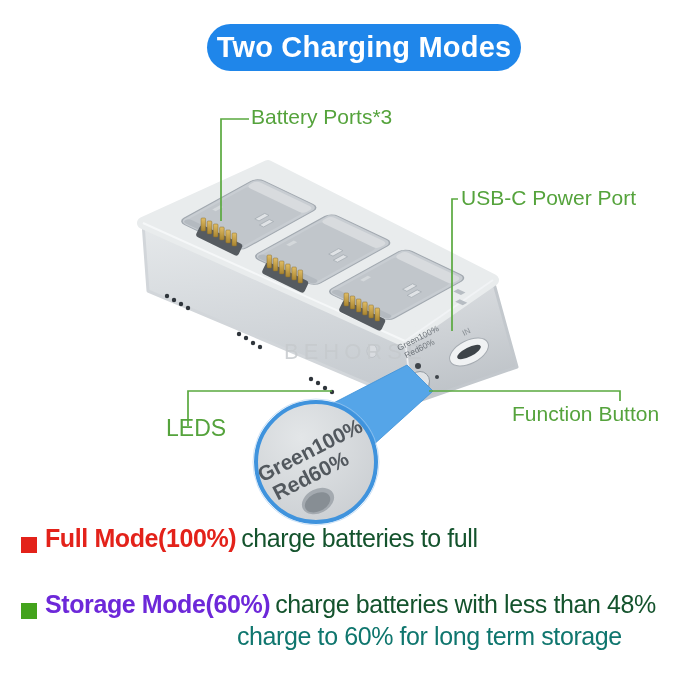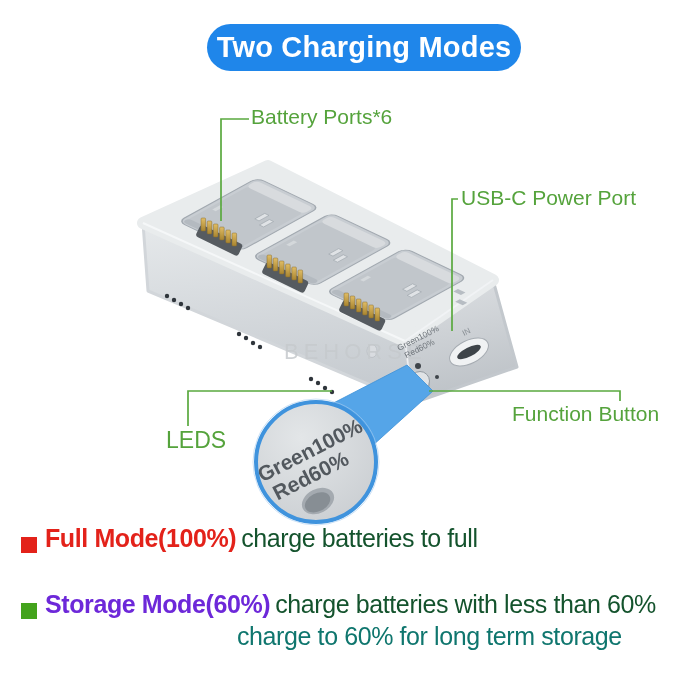--- a/index.html
+++ b/index.html
@@ -14,21 +14,21 @@
     font-size:29px;font-weight:bold;text-align:center;line-height:47px;
     letter-spacing:0.2px;
   }
   
   .callout-label{
     position:absolute;color:#55a33c;font-size:21px;white-space:nowrap;
   }
   .lbl-battery{left:251px;top:105px;}
   .lbl-usb{left:461px;top:186px;}
   .lbl-function{left:512px;top:402px;}
-  .lbl-leds{left:166px;top:427px;font-size:23px;}
+  .lbl-leds{left:166px;top:415px;font-size:23px;}
   
   .device-svg{position:absolute;left:0;top:0;}
   
   .mode-row{position:absolute;display:flex;align-items:flex-end;white-space:nowrap;}
   .row-full{left:21px;top:524px;}
   .row-storage{left:21px;top:590px;}
   .bullet{width:16px;height:16px;margin-right:8px;flex:0 0 auto;margin-top:2px;}
   .bullet-red{background:#e3221a;}
   .bullet-green{background:#43a31c;}
   .mode-name{font-weight:bold;font-size:25px;letter-spacing:-0.4px;}
@@ -197,31 +197,31 @@
         <g transform="translate(318,501) rotate(-27)">
           <ellipse rx="17" ry="12" fill="#a4aab0"></ellipse>
           <ellipse cx="-1" cy="1" rx="13.5" ry="9" fill="#878e94"></ellipse>
         </g>
       </g>
       <circle cx="316" cy="462" r="60" fill="none" stroke="#3f93dd" stroke-width="4"></circle>
       <circle cx="316" cy="462" r="63" fill="none" stroke="#a8cdf0" stroke-width="1" opacity="0.6"></circle>
     </g>
   </svg>
 
-  <div class="callout-label lbl-battery">Battery Ports*6</div>
+  <div class="callout-label lbl-battery">Battery Ports*3</div>
   <div class="callout-label lbl-function">Function Button</div>
   <div class="callout-label lbl-usb">USB-C Power Port</div>
   <div class="callout-label lbl-leds">LEDS</div>
 
   <div class="mode-row row-full">
     <span class="bullet bullet-red"></span>
     <span class="mode-name name-red">Full Mode(100%)</span>
     <span class="mode-desc">charge batteries to full</span>
   </div>
 
   <div class="mode-row row-storage">
     <span class="bullet bullet-green"></span>
     <span class="mode-name name-green">Storage Mode(60%)</span>
-    <span class="mode-desc">charge batteries with less than 60%</span>
+    <span class="mode-desc">charge batteries with less than 48%</span>
   </div>
   <div class="mode-desc2">charge to 60% for long term storage</div>
 
 </div>
 
 </body></html>

